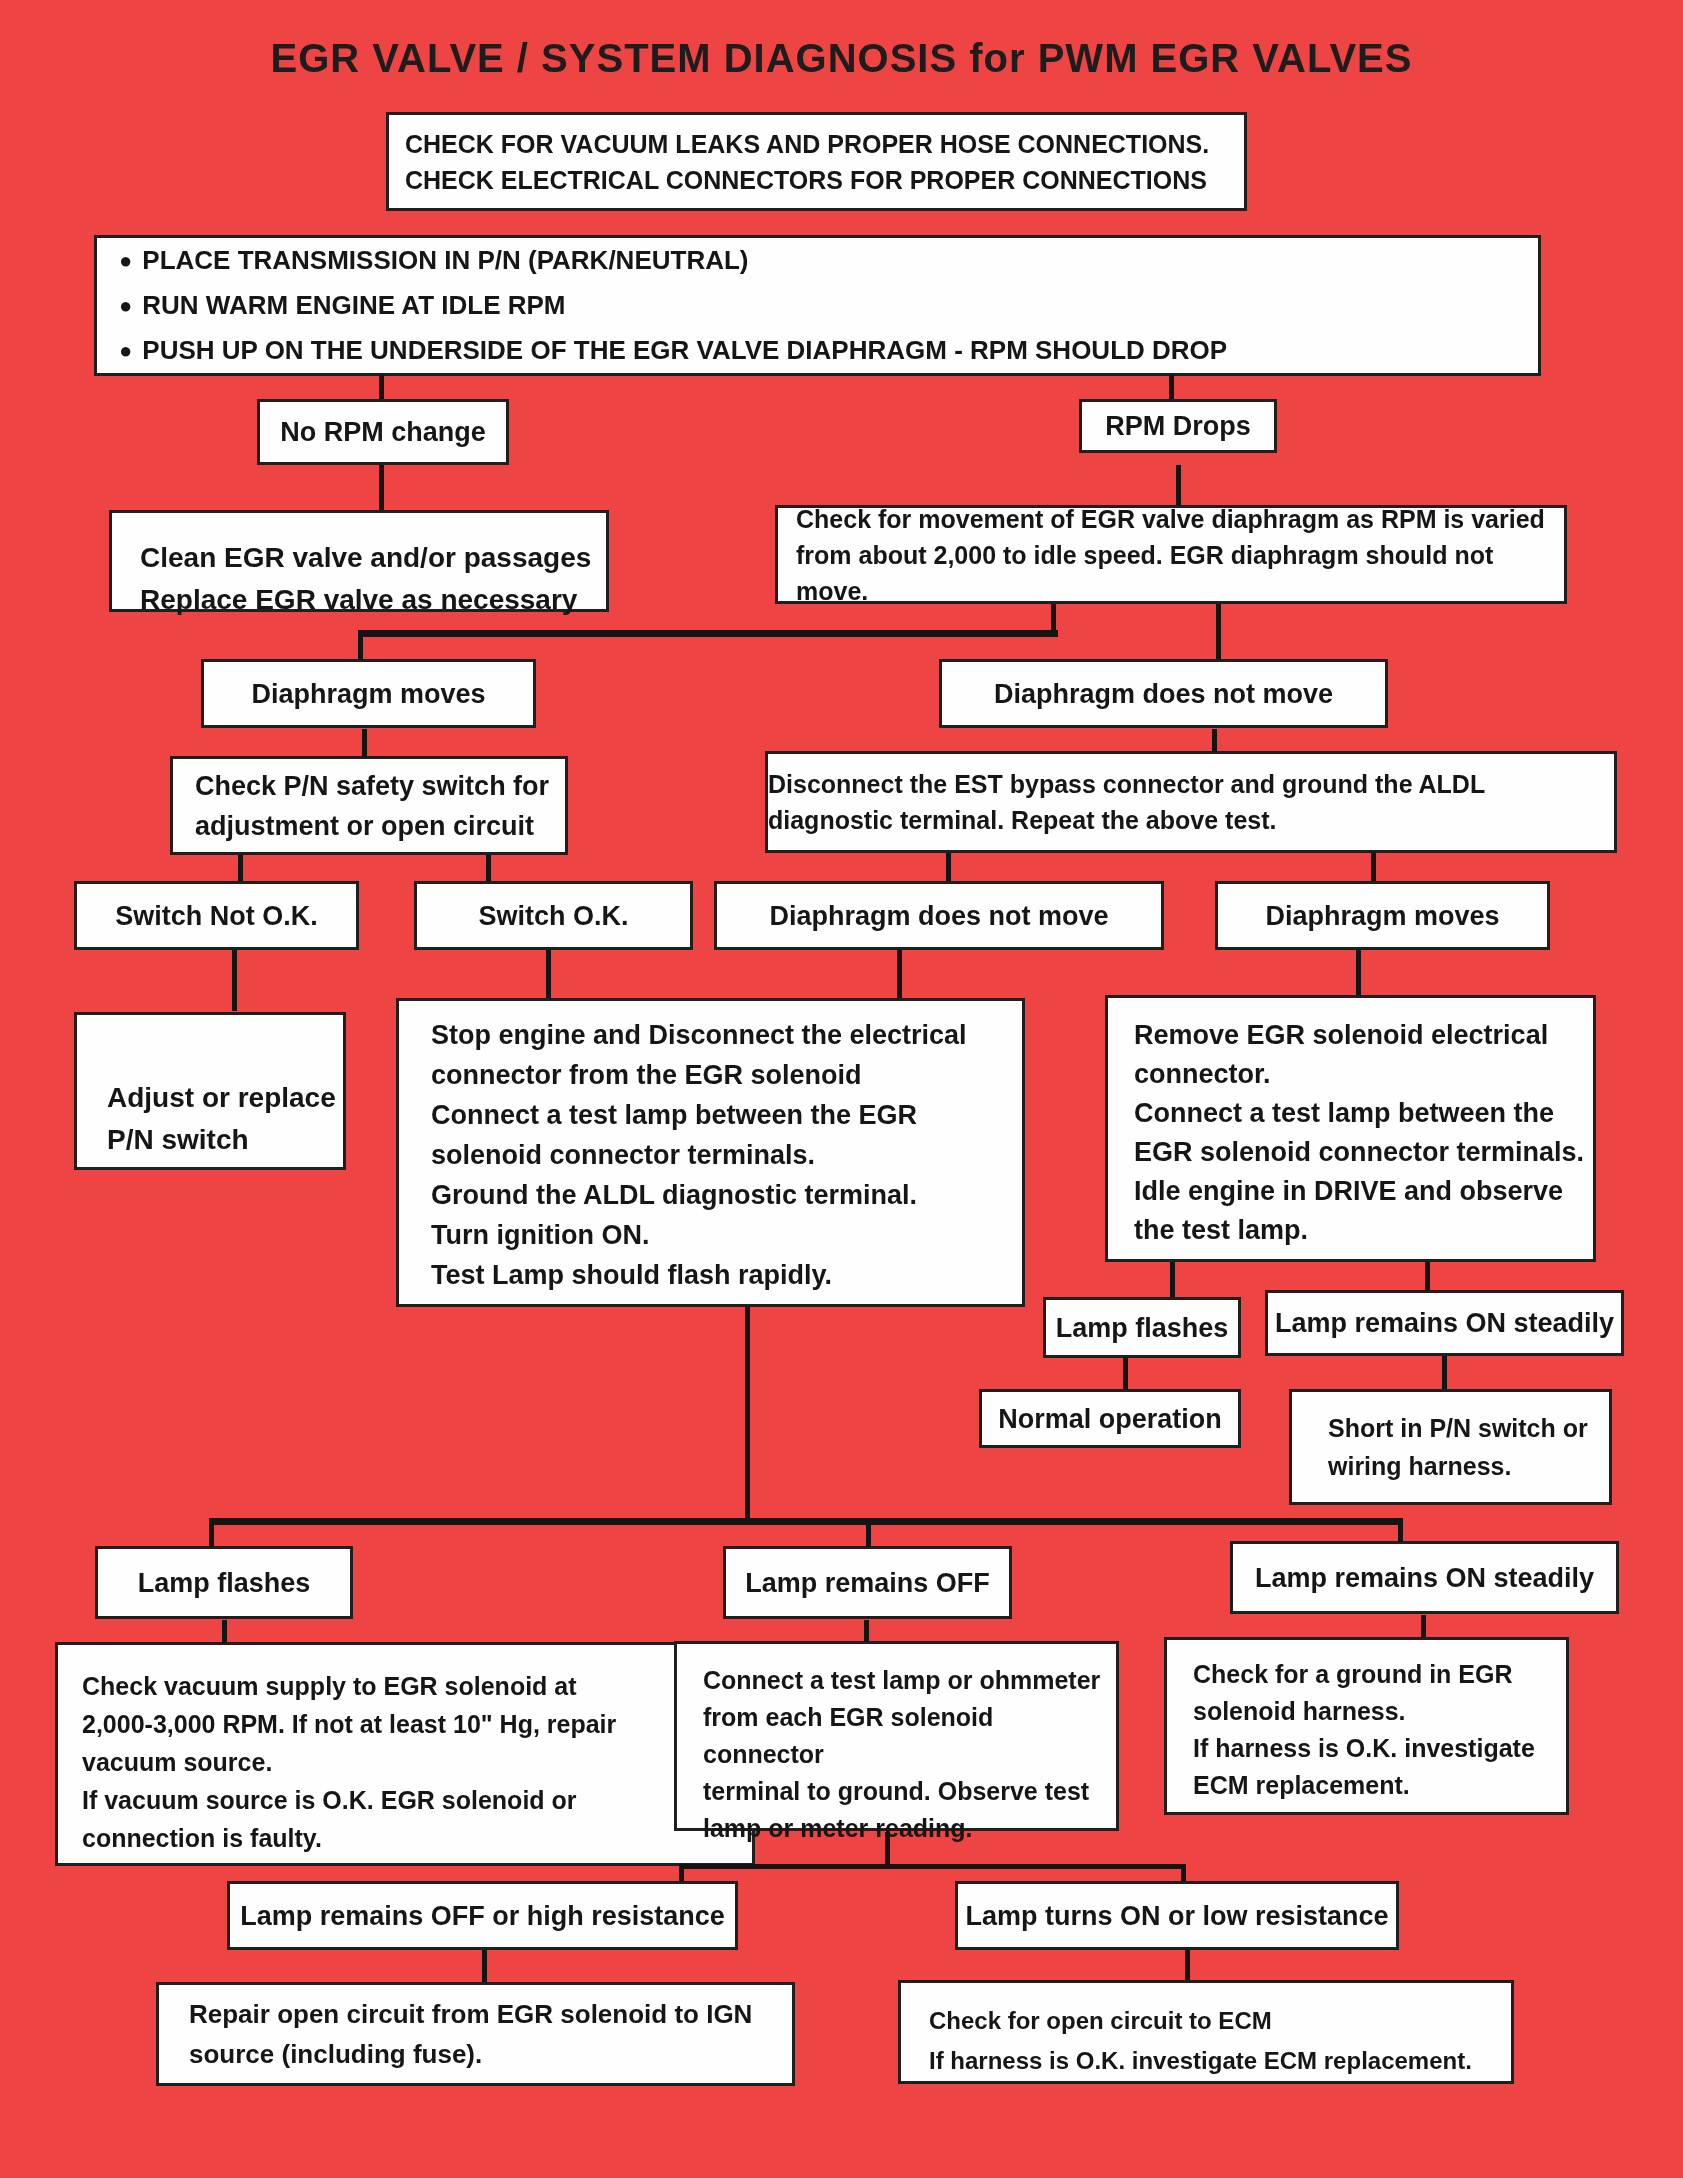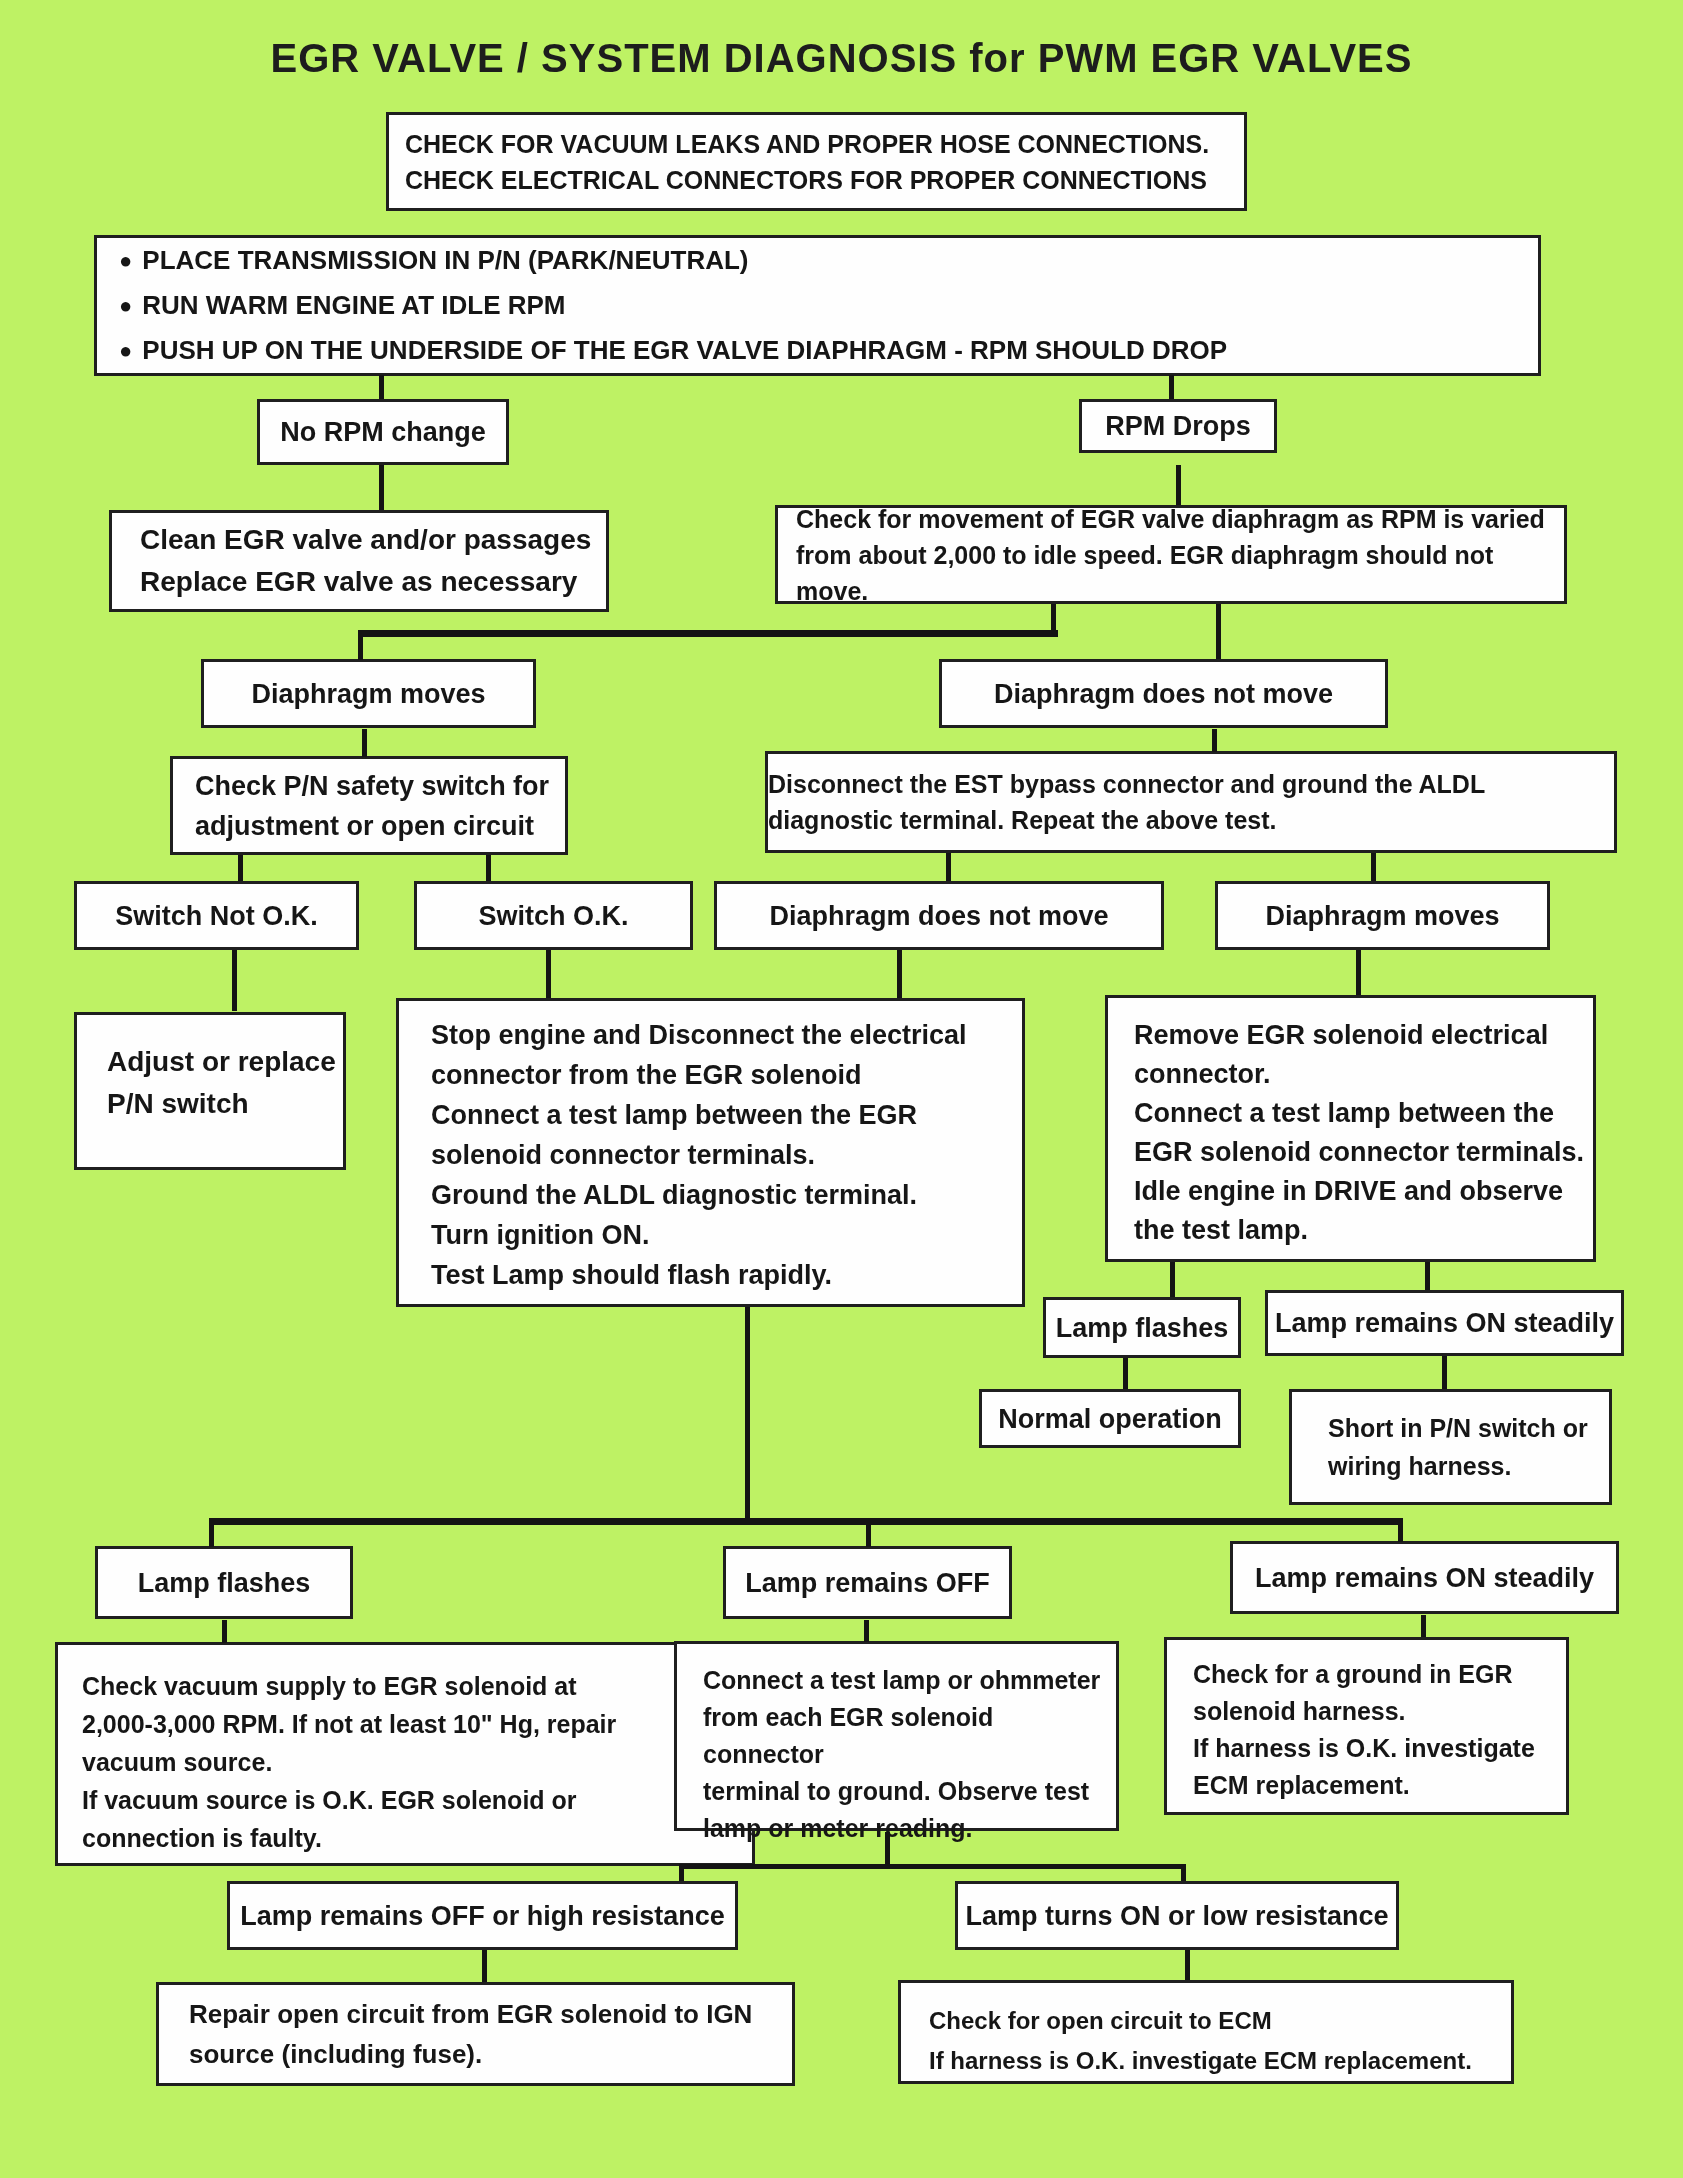--- a/index.html
+++ b/index.html
@@ -1,34 +1,34 @@
 <!DOCTYPE html>
 <html><head>
 <meta charset="utf-8">
 <style>
   html,body{margin:0;padding:0;background:#ffffff;}
   .canvas{
-    position:relative;width:1683px;height:2178px;background:#bef264;
+    position:relative;width:1683px;height:2178px;background:#ef4444;
     font-family:"Liberation Sans", sans-serif;color:#161616;overflow:hidden;text-decoration:underline;
   }
   .title{
     position:absolute;left:0;top:36px;width:1683px;margin:0;
     text-align:center;font-size:40px;font-weight:700;letter-spacing:1px;color:#1d1d1d;
   }
   .node{
     position:absolute;box-sizing:border-box;border:3px solid #1f1f1f;background:#fefefe;
     display:flex;align-items:center;font-weight:700;
   }
   .node.center{justify-content:center;text-align:center;}
   .node.top{align-items:flex-start;}
   .t{white-space:pre-line;font-size:27px;line-height:36px;}
   .p24{font-size:24px;line-height:36px;}
   .p25{font-size:25px;line-height:36px;}
   .p27{font-size:27px;line-height:40px;}
-  .p28{font-size:28px;line-height:42px;}
+  .p28{font-size:28px;line-height:42px;margin-top:36px;}
   .cl{position:absolute;background:#141414;}
   .bullets{display:flex;flex-direction:column;gap:14px;padding-left:22px;}
   .bullet-row{display:flex;align-items:center;gap:10px;font-size:26px;font-weight:700;}
   .bullet-glyph{font-size:22px;line-height:26px;}
 </style>
 </head>
 <body>
 
 <div class="canvas">
 

